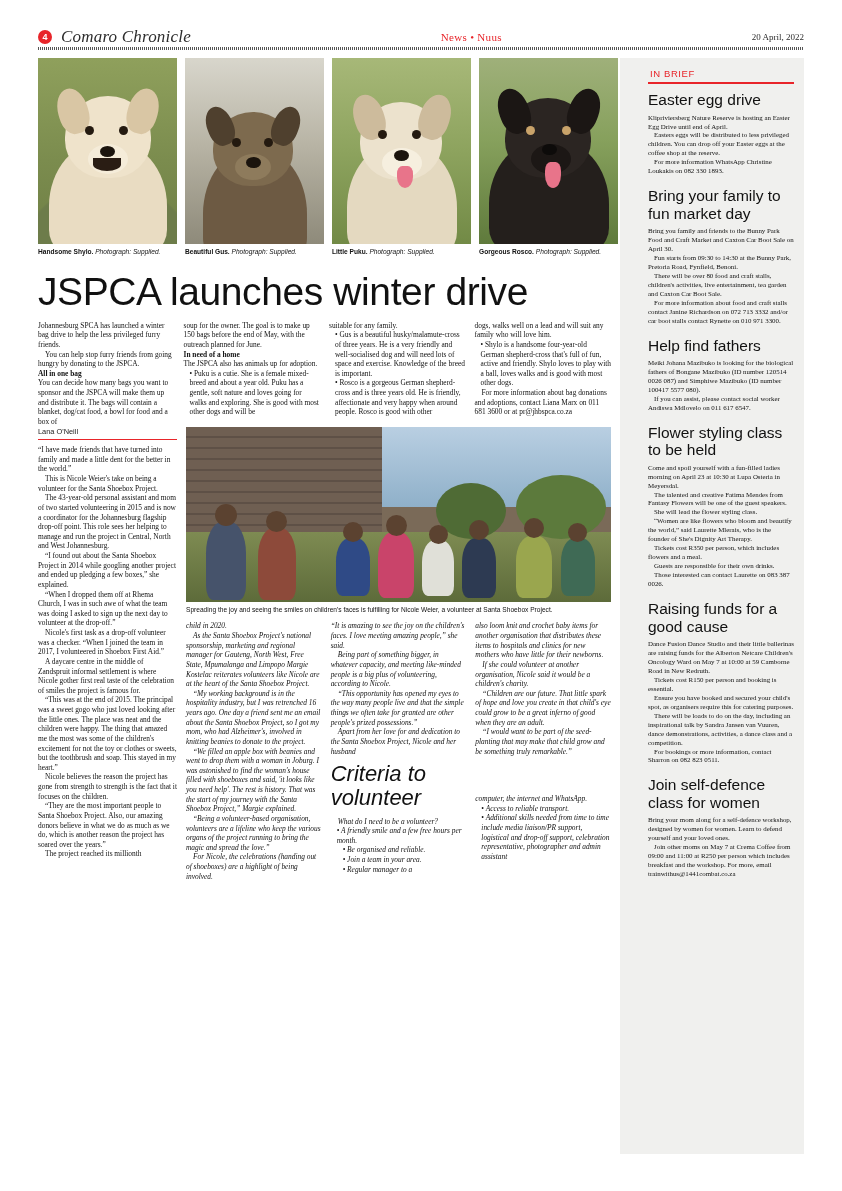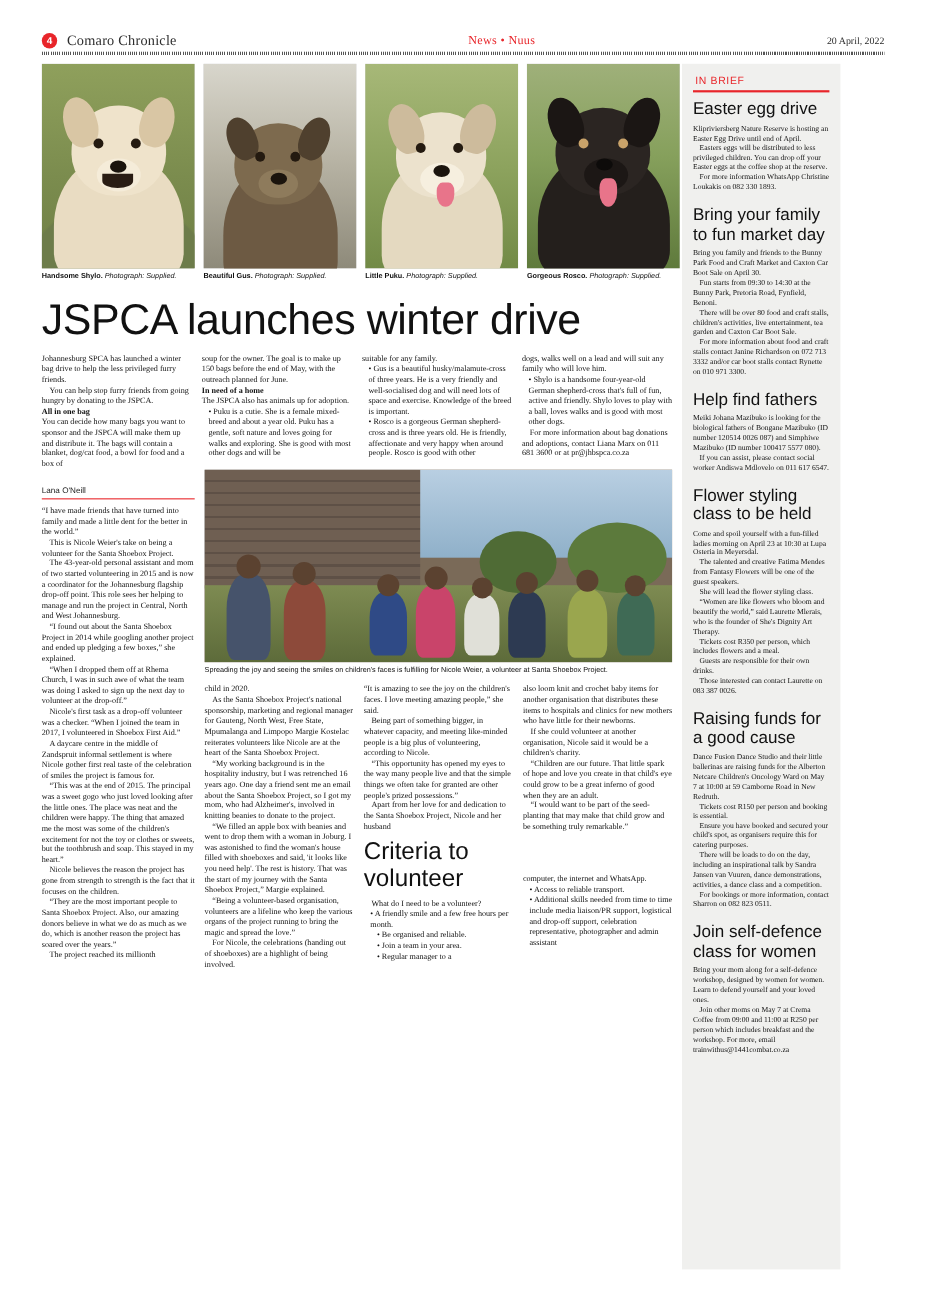--- a/index.html
+++ b/index.html
@@ -15,39 +15,39 @@
   
   .masthead{position:absolute;left:38px;top:28px;width:766px;height:24px;}
   .mast-row{display:flex;align-items:center;height:17px;}
   .pagebadge{
     width:14px;height:14px;border-radius:50%;background:#e8252a;
     color:#fff;font-family:"Liberation Sans",sans-serif;font-size:9px;
     display:flex;align-items:center;justify-content:center;font-weight:700;
     flex:0 0 auto;
   }
   .mast-title{
-    margin-left:9px;font-family:"Liberation Serif",serif;font-size:13px;
-    color:#2d2d2d;letter-spacing:.2px;flex:0 0 auto;
+    margin-left:9px;font-family:"Liberation Serif",serif;font-size:17px;
+    color:#2d2d2d;letter-spacing:.2px;flex:0 0 auto;font-style:italic;
   }
   .mast-center{
     flex:1 1 auto;text-align:center;color:#e8252a;
     font-family:"Liberation Serif",serif;font-size:11px;letter-spacing:.3px;
   }
   .mast-date{
     flex:0 0 auto;font-family:"Liberation Serif",serif;font-size:9px;color:#2d2d2d;
   }
   .mast-rule{
     margin-top:2px;height:3px;width:100%;
     background:repeating-linear-gradient(90deg,#555 0 1px,transparent 1px 2px);
   }
 
   
   .main{position:absolute;left:38px;top:58px;width:573px;}
-  .sidebar{position:absolute;left:620px;top:58px;width:144px;height:1096px;
-           background:#f0f0ee;box-sizing:border-box;padding:10px 10px 10px 10px;}
+  .sidebar{position:absolute;left:620px;top:58px;width:184px;height:1096px;
+           background:#f0f0ee;box-sizing:border-box;padding:10px 10px 10px 28px;}
 
   
   .photostrip{display:flex;gap:8px;width:573px;}
   .photo{width:139px;}
   .photo .frame{width:139px;height:186px;overflow:hidden;position:relative;background:#cfcfcf;}
   .photo .cap{
     font-family:"Liberation Sans",sans-serif;font-size:6.6px;line-height:1.35;
     color:#111;margin-top:4px;
   }
   .photo .cap i{font-style:italic;}
@@ -78,21 +78,21 @@
   }
   h1.hl2{
     font-family:"Liberation Sans",sans-serif;font-weight:400;
     font-size:29px;line-height:1.16;letter-spacing:-0.2px;
     margin:0 0 7px 0;color:#111;
   }
   h2.sechd{
     font-family:"Liberation Sans",sans-serif;font-weight:400;
     font-size:22px;line-height:1.1;margin:6px 0 6px 0;color:#111;
   }
-  .byline{font-family:"Liberation Sans",sans-serif;font-size:7.4px;color:#222;margin:14px 0 3px 0;}
+  .byline{font-family:"Liberation Sans",sans-serif;font-size:7.4px;color:#222;margin:0 0 3px 0;}
   .redrule{height:1.6px;background:#e8252a;width:100%;margin:0 0 5px 0;}
 
   
   .cols4{display:flex;gap:9px;width:573px;}
   .col{width:139px;}
   p.bt{
     font-family:"Liberation Serif",serif;
     font-size:7.4px;line-height:1.3;margin:0;text-align:left;color:#111;
     text-indent:7px;
   }
@@ -289,21 +289,21 @@
           <div class="sp-head" style="left:29px;bottom:76px;width:22px;height:22px;"></div>
           <div class="sp-kid" style="left:72px;bottom:2px;width:38px;height:72px;background:#8d4a3a;"></div>
           <div class="sp-head" style="left:80px;bottom:70px;width:21px;height:21px;"></div>
           <div class="sp-kid" style="left:330px;bottom:4px;width:36px;height:62px;background:#9aa64e;"></div>
           <div class="sp-head" style="left:338px;bottom:64px;width:20px;height:20px;"></div>
           <div class="sp-kid" style="left:375px;bottom:6px;width:34px;height:58px;background:#3f6a55;"></div>
           <div class="sp-head" style="left:382px;bottom:60px;width:19px;height:19px;"></div>
         </div>
         <div class="santacap">Spreading the joy and seeing the smiles on children's faces is fulfilling for Nicole Weier, a volunteer at Santa Shoebox Project.</div>
 
-        <div style="display:flex;gap:9px;margin-top:7px;">
+        <div style="display:flex;gap:9px;margin-top:7px;font-style:italic;">
           <div class="col">
             <p class="bt noind">child in 2020.</p>
             <p class="bt">As the Santa Shoebox Project's national sponsorship, marketing and regional manager for Gauteng, North West, Free State, Mpumalanga and Limpopo Margie Kostelac reiterates volunteers like Nicole are at the heart of the Santa Shoebox Project.</p>
             <p class="bt">“My working background is in the hospitality industry, but I was retrenched 16 years ago. One day a friend sent me an email about the Santa Shoebox Project, so I got my mom, who had Alzheimer's, involved in knitting beanies to donate to the project.</p>
             <p class="bt">“We filled an apple box with beanies and went to drop them with a woman in Joburg. I was astonished to find the woman's house filled with shoeboxes and said, 'it looks like you need help'. The rest is history. That was the start of my journey with the Santa Shoebox Project,” Margie explained.</p>
             <p class="bt">“Being a volunteer-based organisation, volunteers are a lifeline who keep the various organs of the project running to bring the magic and spread the love.”</p>
             <p class="bt">For Nicole, the celebrations (handing out of shoeboxes) are a highlight of being involved.</p>
           </div>
           <div class="col">
             <p class="bt noind">“It is amazing to see the joy on the children's faces. I love meeting amazing people,” she said.</p>

